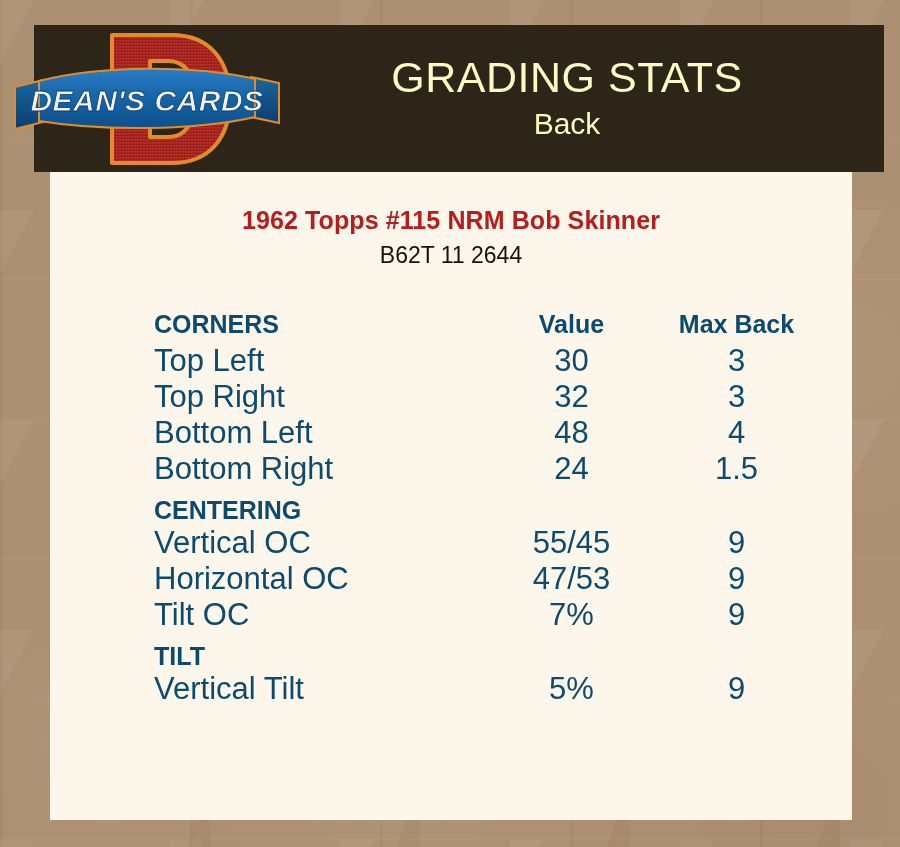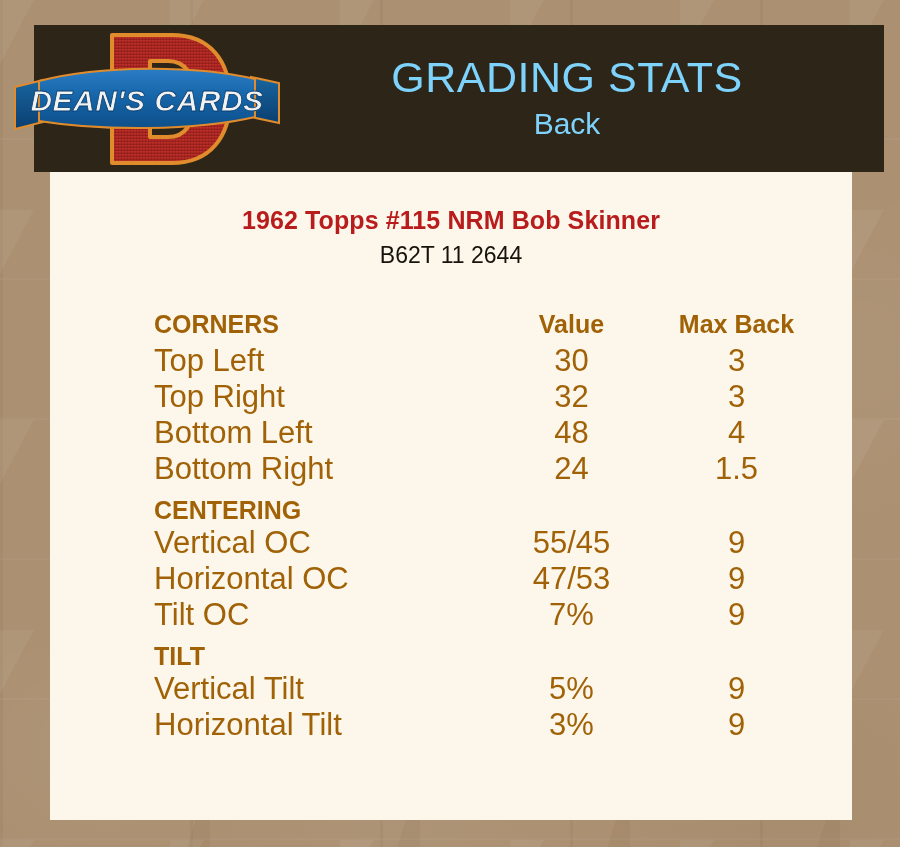--- a/index.html
+++ b/index.html
@@ -60,21 +60,21 @@
     left: 72px;
     top: 6px;
     width: 130px;
     height: 136px;
   }
 
   
   #header-titles {
     flex: 1 1 auto;
     text-align: center;
-    color: #7dd3fc;
+    color: #fef9c3;
     padding-right: 34px;
   }
   #header-title {
     font-size: 43px;
     font-weight: 400;
     letter-spacing: 0.5px;
     line-height: 1.06;
   }
   #header-subtitle {
     font-size: 30px;
@@ -108,21 +108,21 @@
     font-size: 23px;
     font-weight: 400;
     margin-top: 7px;
   }
 
   
   #stats-table {
     margin: 36px 0 0 104px;
     width: 660px;
     border-collapse: collapse;
-    color: #a16207;
+    color: #0c4a6e;
   }
   #stats-table td { padding: 0; }
 
   .col-label  { width: 330px; text-align: left; }
   .col-value  { width: 175px; text-align: center; }
   .col-grade  { width: 155px; text-align: center; }
 
   tr.head-row td {
     font-size: 25px;
     font-weight: bold;
@@ -260,20 +260,15 @@
         <tr class="section-row tight">
           <td class="col-label">TILT</td>
           <td class="col-value"></td>
           <td class="col-grade"></td>
         </tr>
         <tr class="data-row">
           <td class="col-label">Vertical Tilt</td>
           <td class="col-value">5%</td>
           <td class="col-grade">9</td>
         </tr>
-        <tr class="data-row">
-          <td class="col-label">Horizontal Tilt</td>
-          <td class="col-value">3%</td>
-          <td class="col-grade">9</td>
-        </tr>
       </tbody>
   </table>
 </div>
 
 </body></html>

